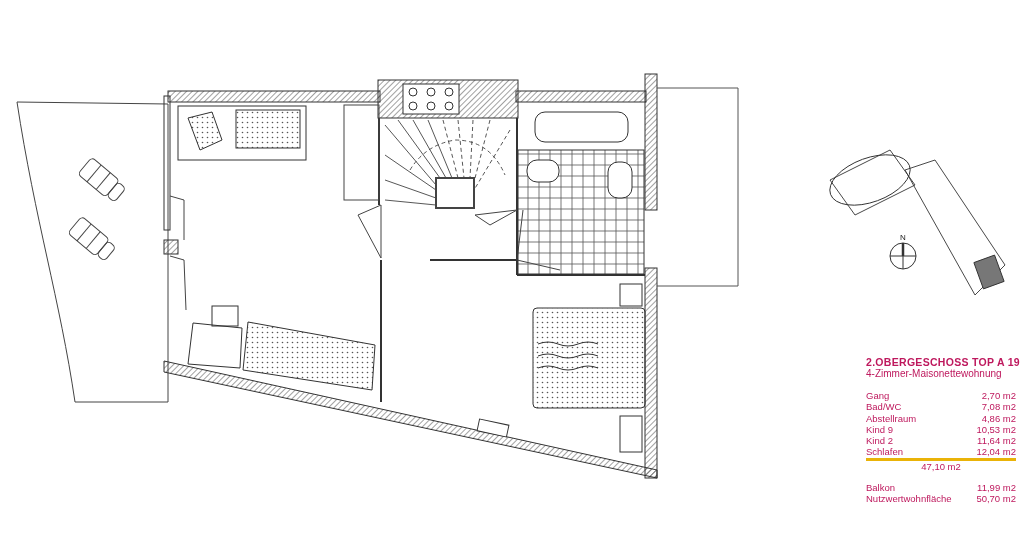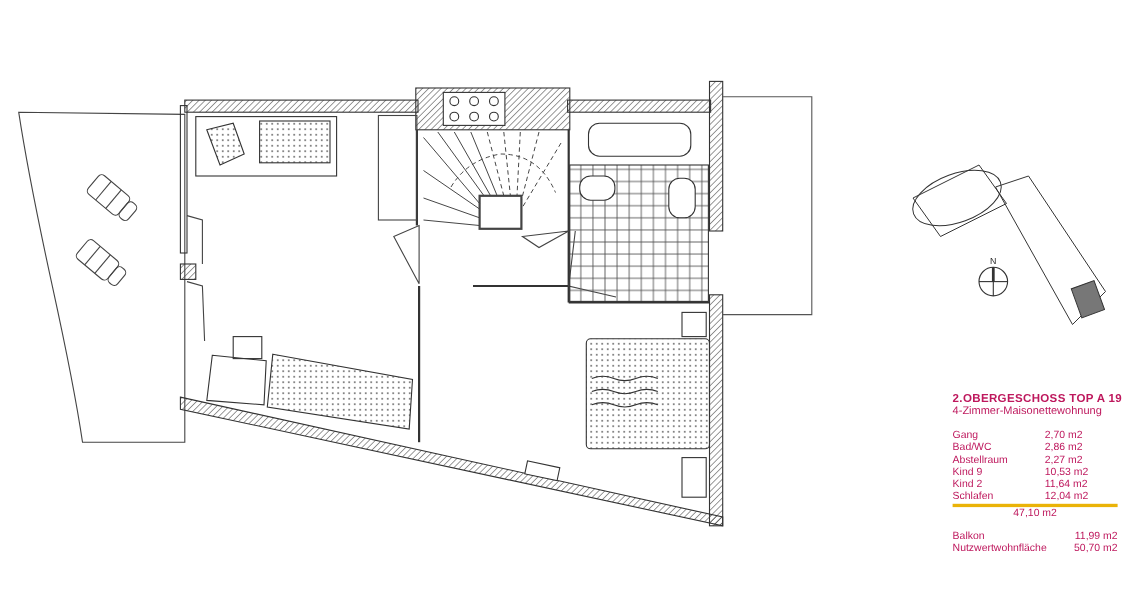--- a/index.html
+++ b/index.html
@@ -3,21 +3,21 @@
 <meta charset="utf-8">
 <style>
   html, body { margin: 0; padding: 0; background: #ffffff; }
   body { width: 1024px; height: 547px; position: relative; overflow: hidden; font-family: "Liberation Serif", serif; color: #222; }
   #plan { position: absolute; left: 0; top: 0; width: 1024px; height: 547px; }
   .legend { position: absolute; left: 866px; top: 356px; width: 180px; font-family: Liberation Sans, sans-serif; color: #be185d; }
   .legend .title { font-size: 10.5px; font-weight: bold; letter-spacing: 0.3px; white-space: nowrap; }
   .legend .subtitle { font-size: 10px; white-space: nowrap; }
   .legend table { border-collapse: collapse; margin-top: 11px; width: 150px; font-size: 9.5px; }
   .legend td { padding: 0; line-height: 11.3px; white-space: nowrap; }
-  .legend td.val { }
+  .legend td.val { text-align: right; }
   .legend tr.underline td { border-bottom: 3px solid #eab308; }
   .legend .total { text-align: center; width: 150px; font-size: 9.5px; line-height: 12px; }
   .legend .row2 { display: flex; justify-content: space-between; width: 150px; font-size: 9.5px; text-align: center; }
   .north { position: absolute; left: 900px; top: 233px; font-size: 8px; font-family: "Liberation Sans", sans-serif; }
 </style>
 </head>
 <body>
 
 <svg id="plan" viewBox="0 0 1024 547" xmlns="http://www.w3.org/2000/svg">
   <defs>
@@ -157,25 +157,25 @@
   <div class="title">2.OBERGESCHOSS TOP A 19</div>
   <div class="subtitle">4-Zimmer-Maisonettewohnung</div>
   <table>
     <tbody>
         <tr>
           <td>Gang</td>
           <td class="val">2,70 m2</td>
         </tr>
     <tr>
           <td>Bad/WC</td>
-          <td class="val">2,86 m2</td>
+          <td class="val">7,08 m2</td>
         </tr>
     <tr>
           <td>Abstellraum</td>
-          <td class="val">2,27 m2</td>
+          <td class="val">4,86 m2</td>
         </tr>
     <tr>
           <td>Kind 9</td>
           <td class="val">10,53 m2</td>
         </tr>
     <tr>
           <td>Kind 2</td>
           <td class="val">11,64 m2</td>
         </tr>
     <tr class="underline">

